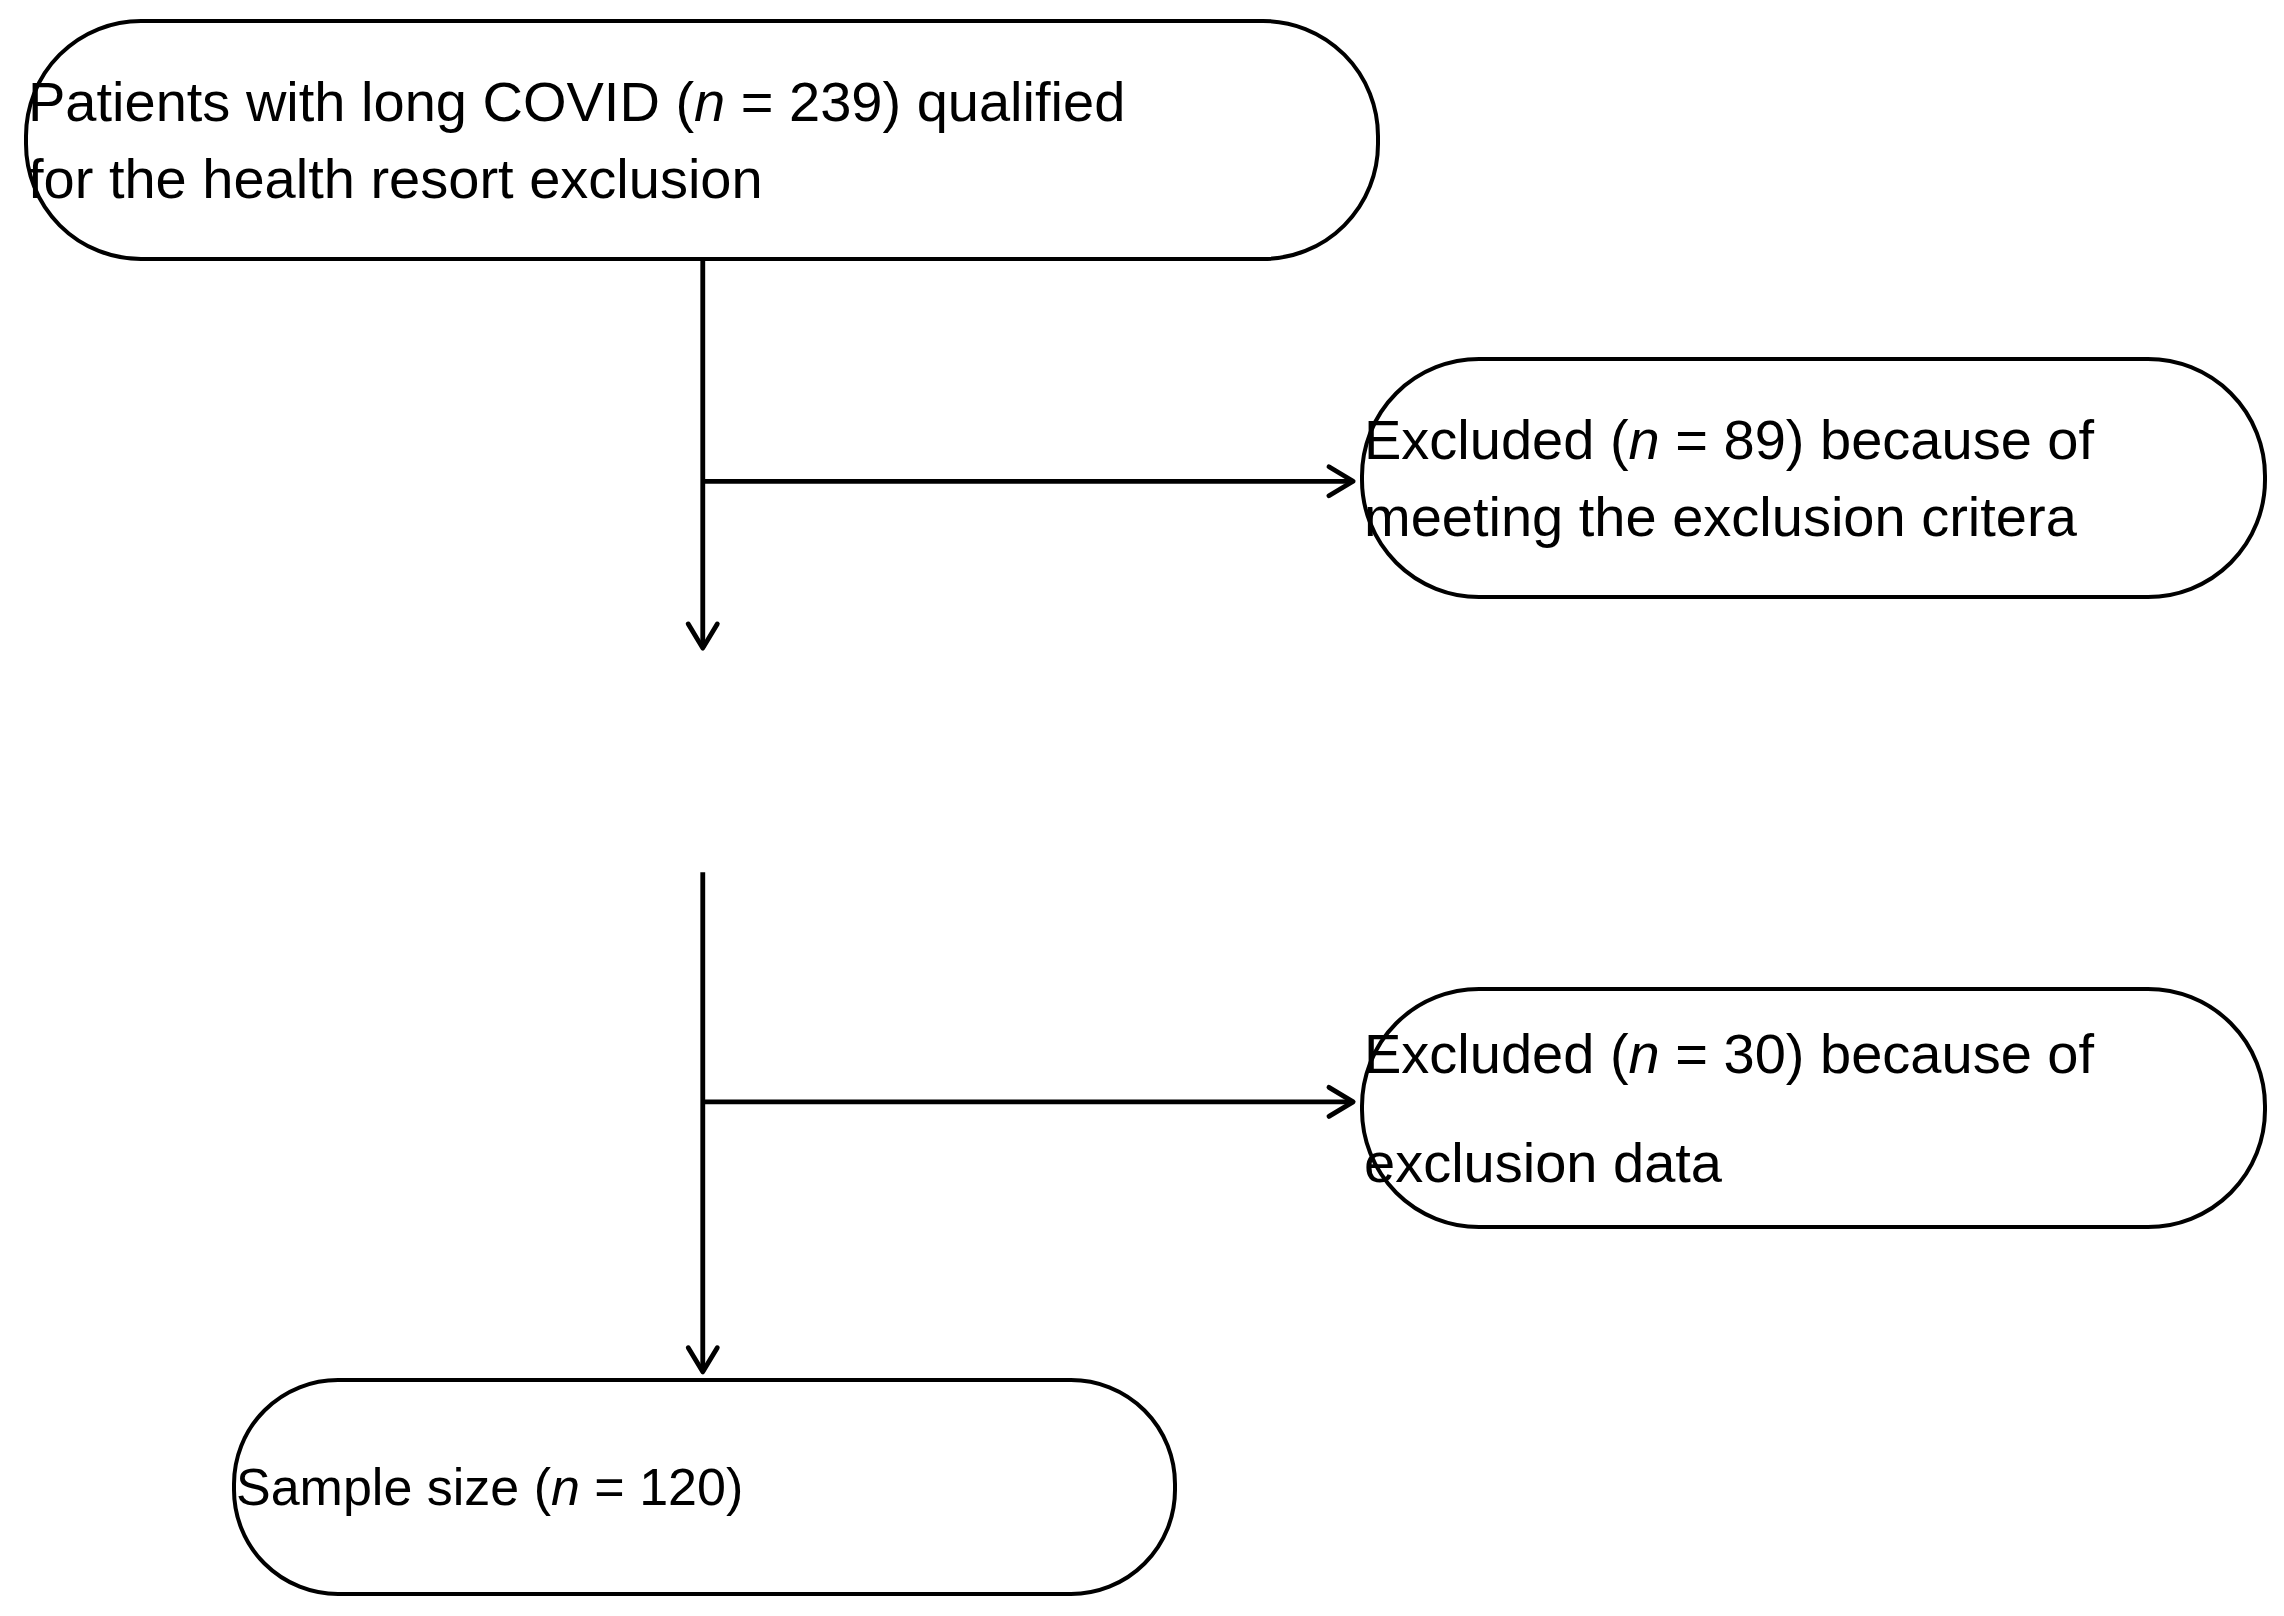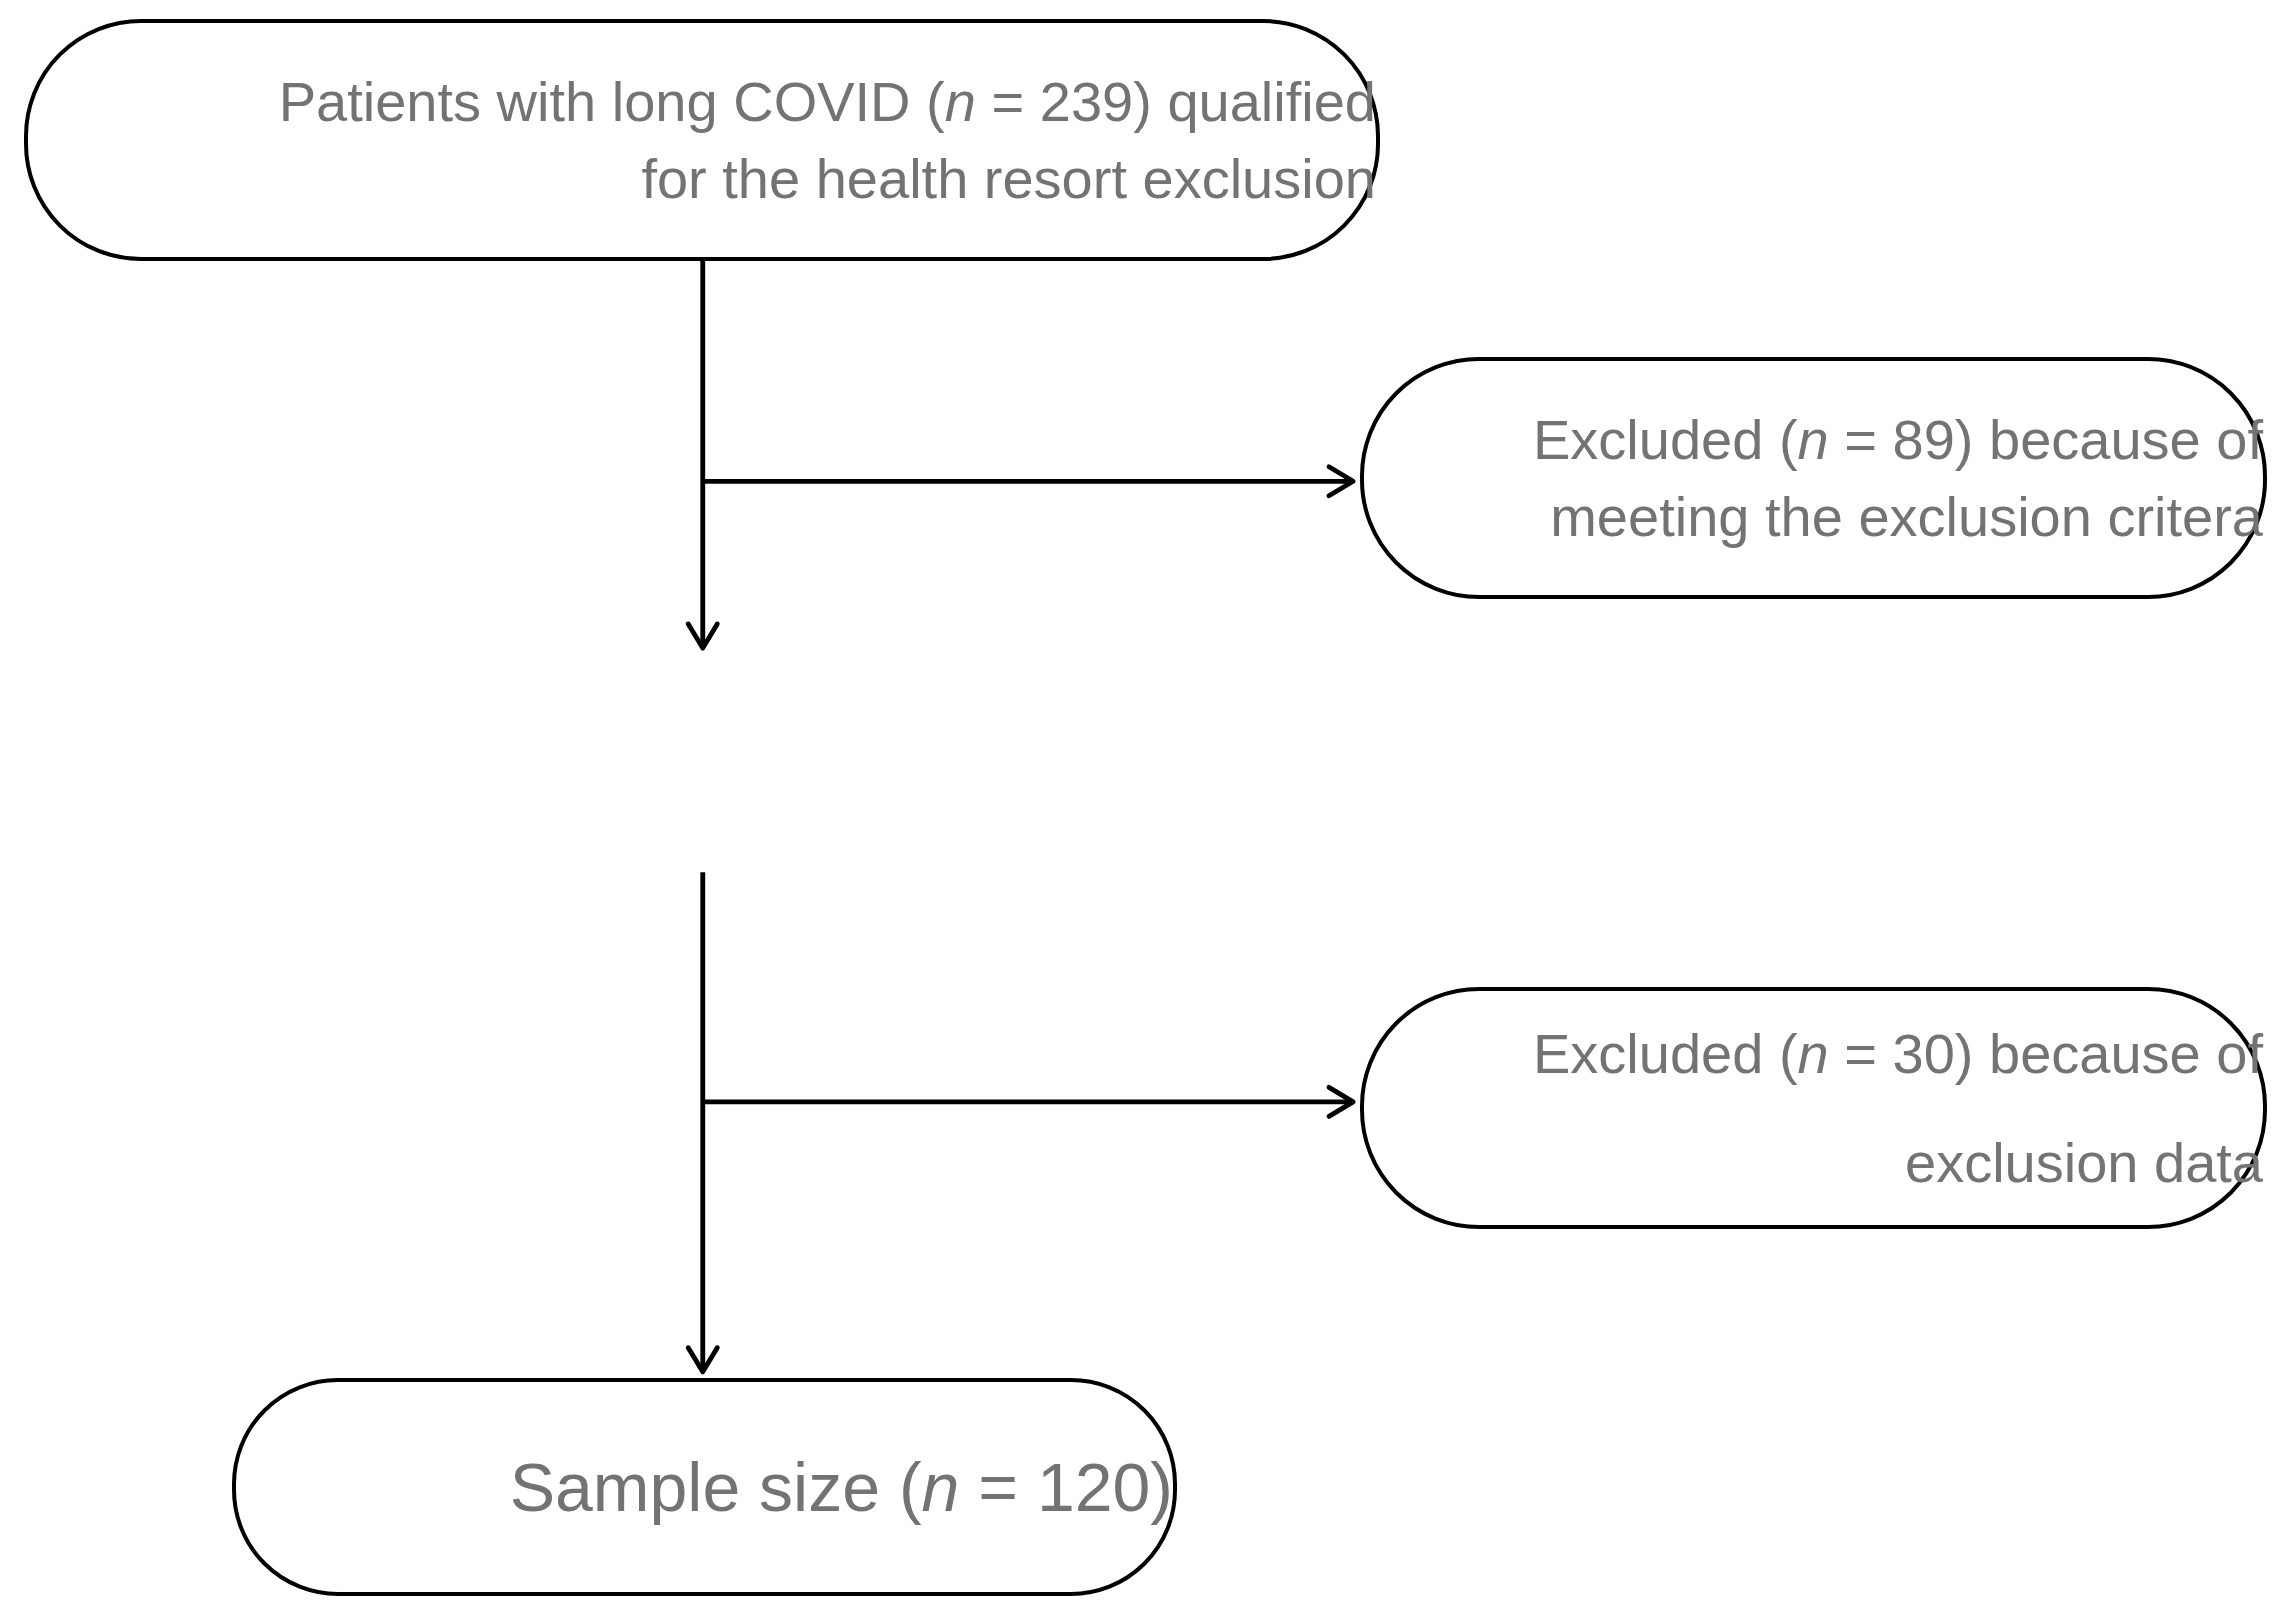--- a/index.html
+++ b/index.html
@@ -23,25 +23,25 @@
     height: 1617px;
   }
   .node {
     position: absolute;
     box-sizing: border-box;
     background: #ffffff;
     border: 4.8px solid #000000;
     display: flex;
     flex-direction: column;
     justify-content: center;
-    align-items: flex-end;
+    align-items: flex-start;
     text-align: center;
     font-size: 56px;
     line-height: 77px;
-    color: #737373;
+    color: #000000;
   }
   .node .line { white-space: nowrap; }
   .node i { font-style: italic; }
 
   #node-enrolled {
     left: 24px; top: 18.5px;
     width: 1356px; height: 242px;
     border-radius: 117px;
   }
   #node-excluded-1 {
@@ -57,21 +57,21 @@
   #node-excluded-2 {
     left: 1360px; top: 987px;
     width: 907px; height: 242px;
     border-radius: 119px;
     gap: 32px;
   }
   #node-sample {
     left: 232px; top: 1378px;
     width: 945px; height: 218px;
     border-radius: 106px;
-    font-size: 68px;
+    font-size: 52px;
     line-height: 89px;
   }
 </style>
 </head>
 <body>
 
 <div id="stage">
 
   <svg id="connectors" viewBox="0 0 2834 2006" xmlns="http://www.w3.org/2000/svg">
     <defs>

